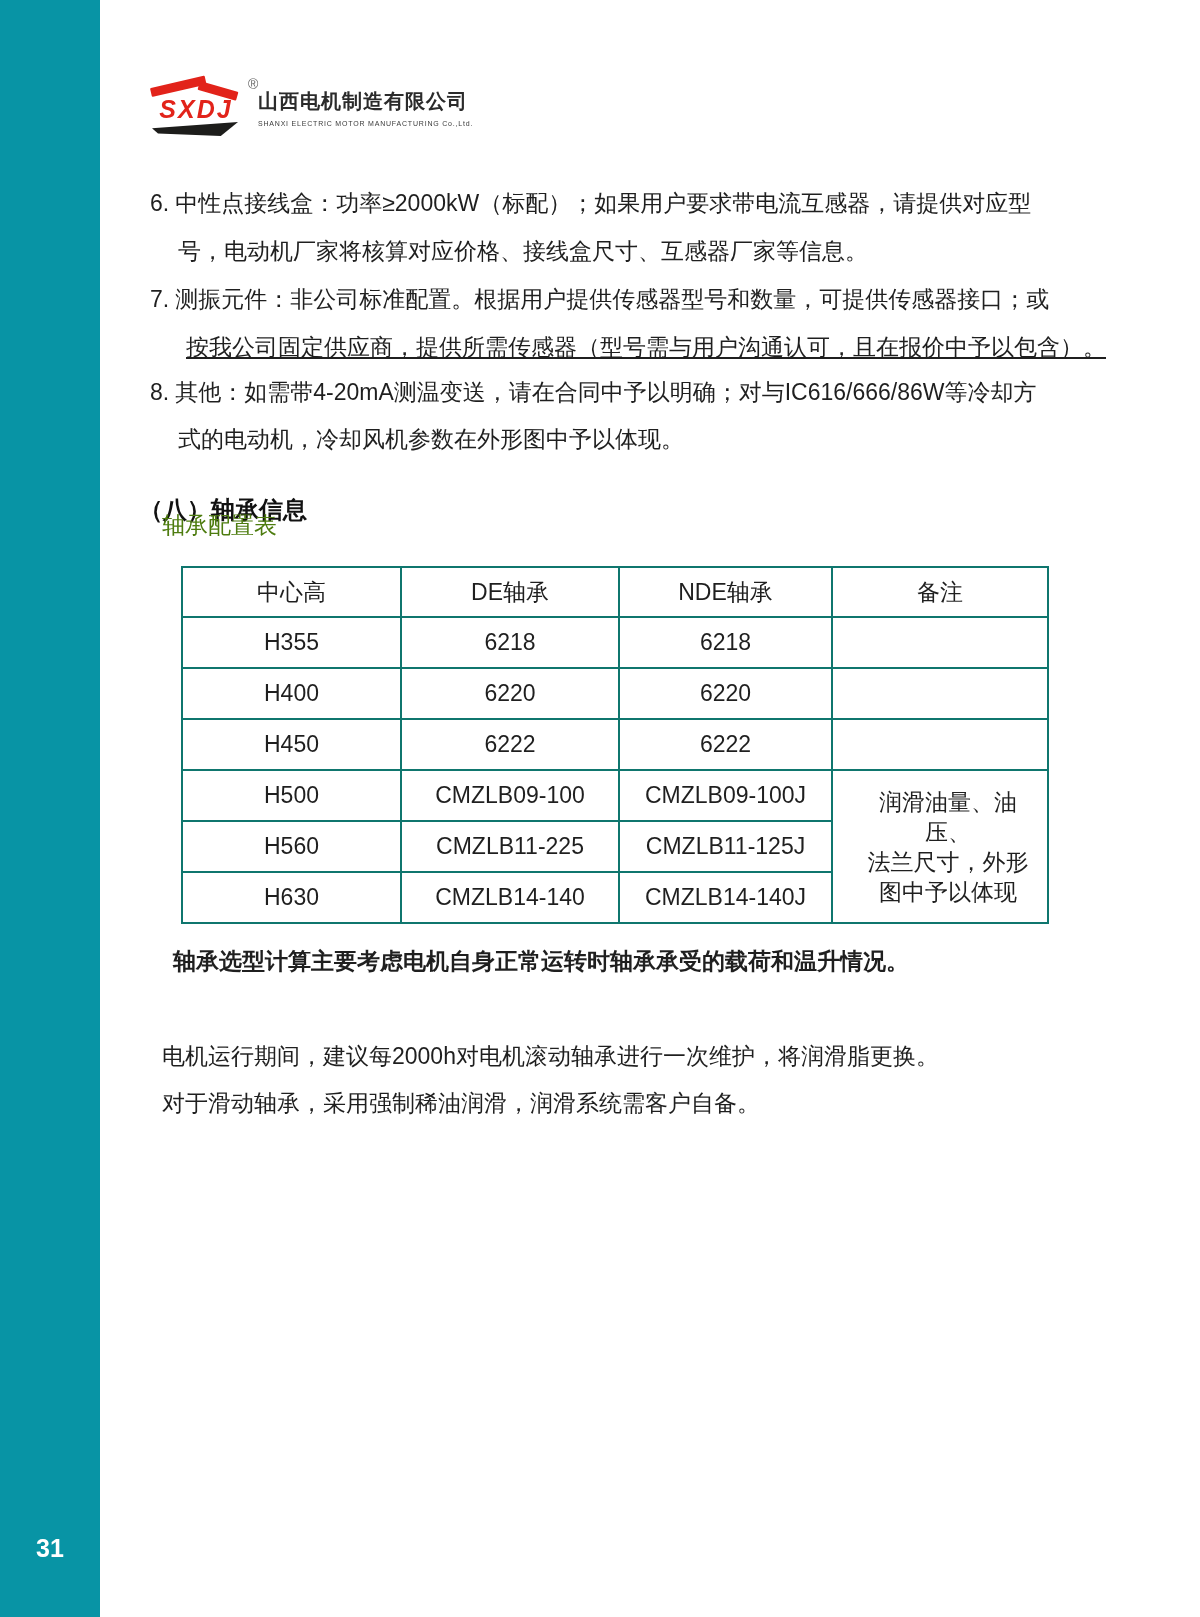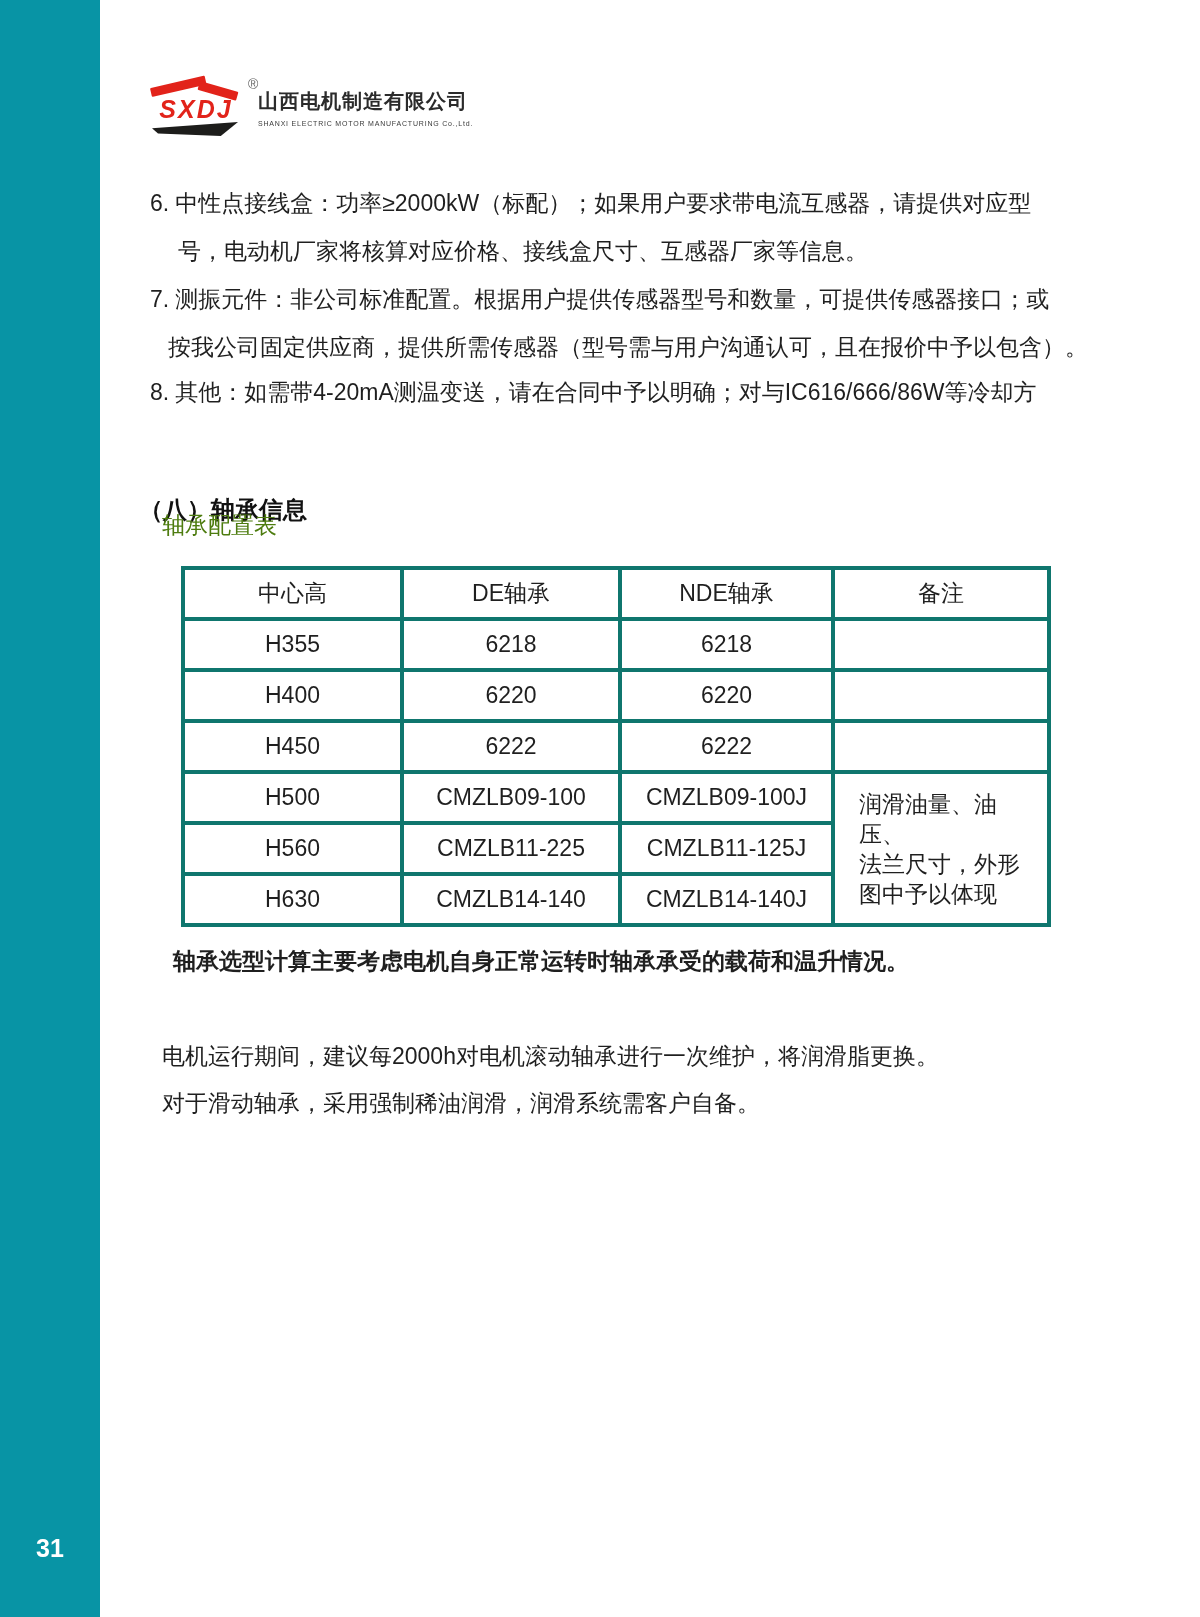--- a/index.html
+++ b/index.html
@@ -60,53 +60,53 @@
     position: absolute;
     font-size: 23px;
     line-height: 30px;
     color: #1f1f1f;
     white-space: nowrap;
   }
   .li-num { margin-right: 6px; }
   .pos-l1 { left: 150px; top: 188px; }
   .pos-l2 { left: 178px; top: 236px; }
   .pos-l3 { left: 150px; top: 284px; }
-  .pos-l4 { left: 168px; top: 332px; }
+  .pos-l4 { left: 186px; top: 332px; text-decoration: underline; }
   .pos-l5 { left: 150px; top: 377px; }
   .pos-l6 { left: 178px; top: 424px; }
 
   .section-heading {
     position: absolute; left: 139px; top: 462px;
     font-size: 24px; font-weight: 700; color: #111; margin-top: 32px;
   }
   .table-caption {
     position: absolute; left: 162px; top: 510px;
     font-size: 23px; color: #4d7c0f;
   }
 
   
   table.bearing-table {
     position: absolute; left: 181px; top: 566px;
     width: 866px;
     border-collapse: collapse;
     table-layout: fixed;
   }
   .bearing-table th, .bearing-table td {
-    border: 4px solid #0f766e;
+    border: 2px solid #0f766e;
     text-align: center;
     vertical-align: middle;
     font-size: 23px;
     font-weight: 400;
     color: #1f1f1f;
     height: 51px;
     padding: 8px;
   }
   .bearing-table th { height: 50px; }
   .bearing-table td.remark-span {
-    text-align: left;
+    text-align: center;
     padding-left: 24px;
     line-height: 30px;
     white-space: pre-line;
     overflow: visible;
   }
 
   .note-par {
     position: absolute;
     font-size: 23px; line-height: 30px; color: #1f1f1f; white-space: nowrap;
   }
@@ -150,20 +150,23 @@
   <div class="body-line pos-l3">
     <span class="li-num">7.</span><span>测振元件：非公司标准配置。根据用户提供传感器型号和数量，可提供传感器接口；或</span>
   </div>
   <div class="body-line pos-l4">
     <span>按我公司固定供应商，提供所需传感器（型号需与用户沟通认可，且在报价中予以包含）。</span>
   </div>
 
   <div class="body-line pos-l5">
     <span class="li-num">8.</span><span>其他：如需带4-20mA测温变送，请在合同中予以明确；对与IC616/666/86W等冷却方</span>
   </div>
+  <div class="body-line pos-l6">
+    <span>式的电动机，冷却风机参数在外形图中予以体现。</span>
+  </div>
 
   <div class="section-heading">（八）轴承信息</div>
   <div class="table-caption">轴承配置表</div>
 
   <table class="bearing-table">
     <colgroup>
       <col style="width:219px">
         <col style="width:218px">
         <col style="width:213px">
         <col style="width:216px">

